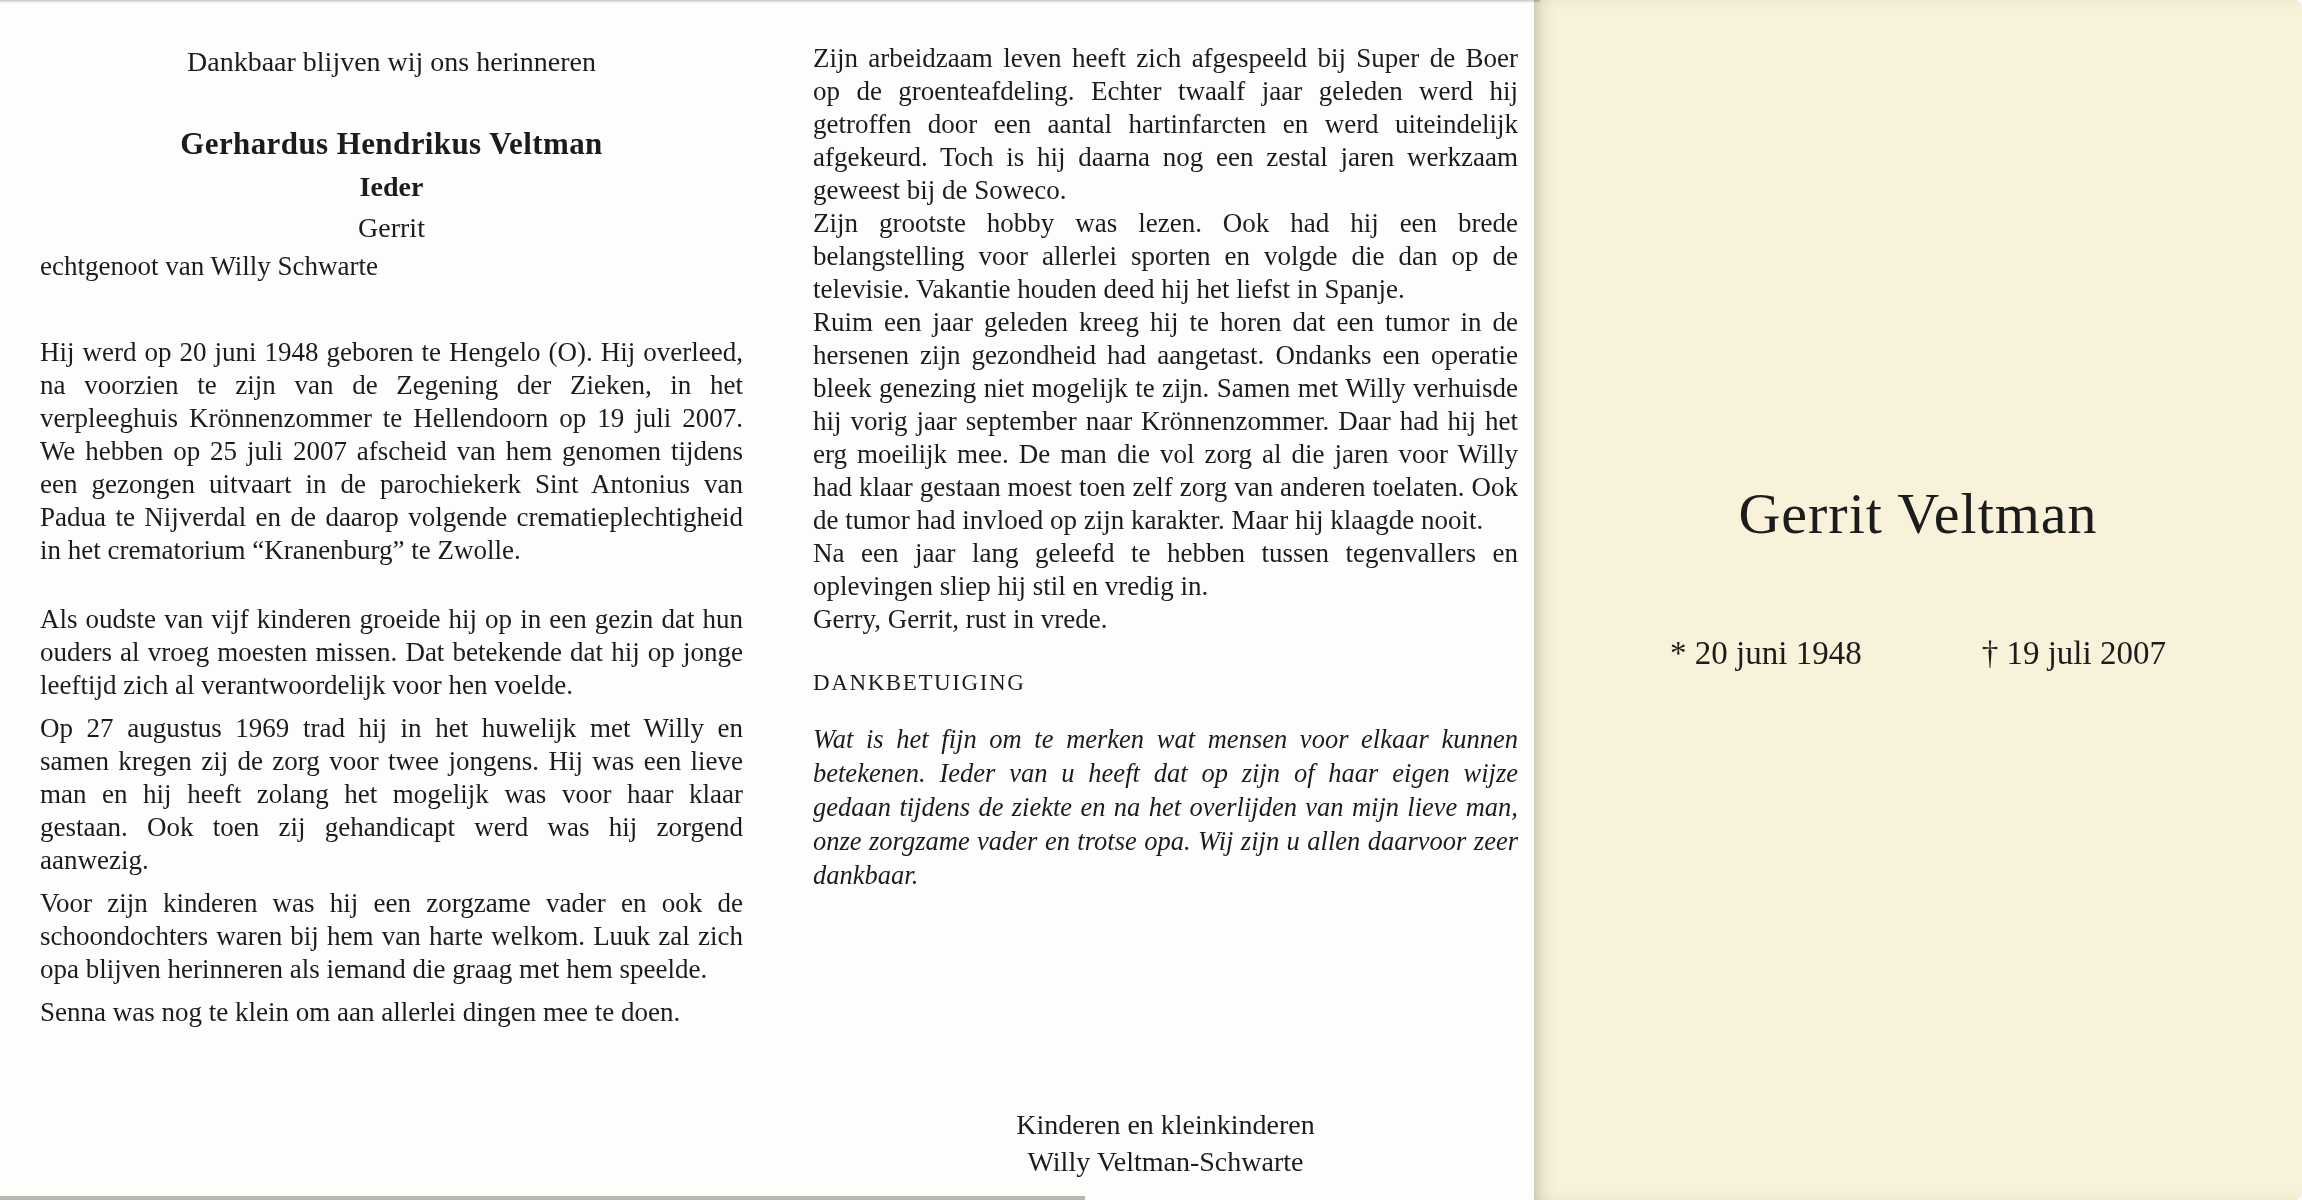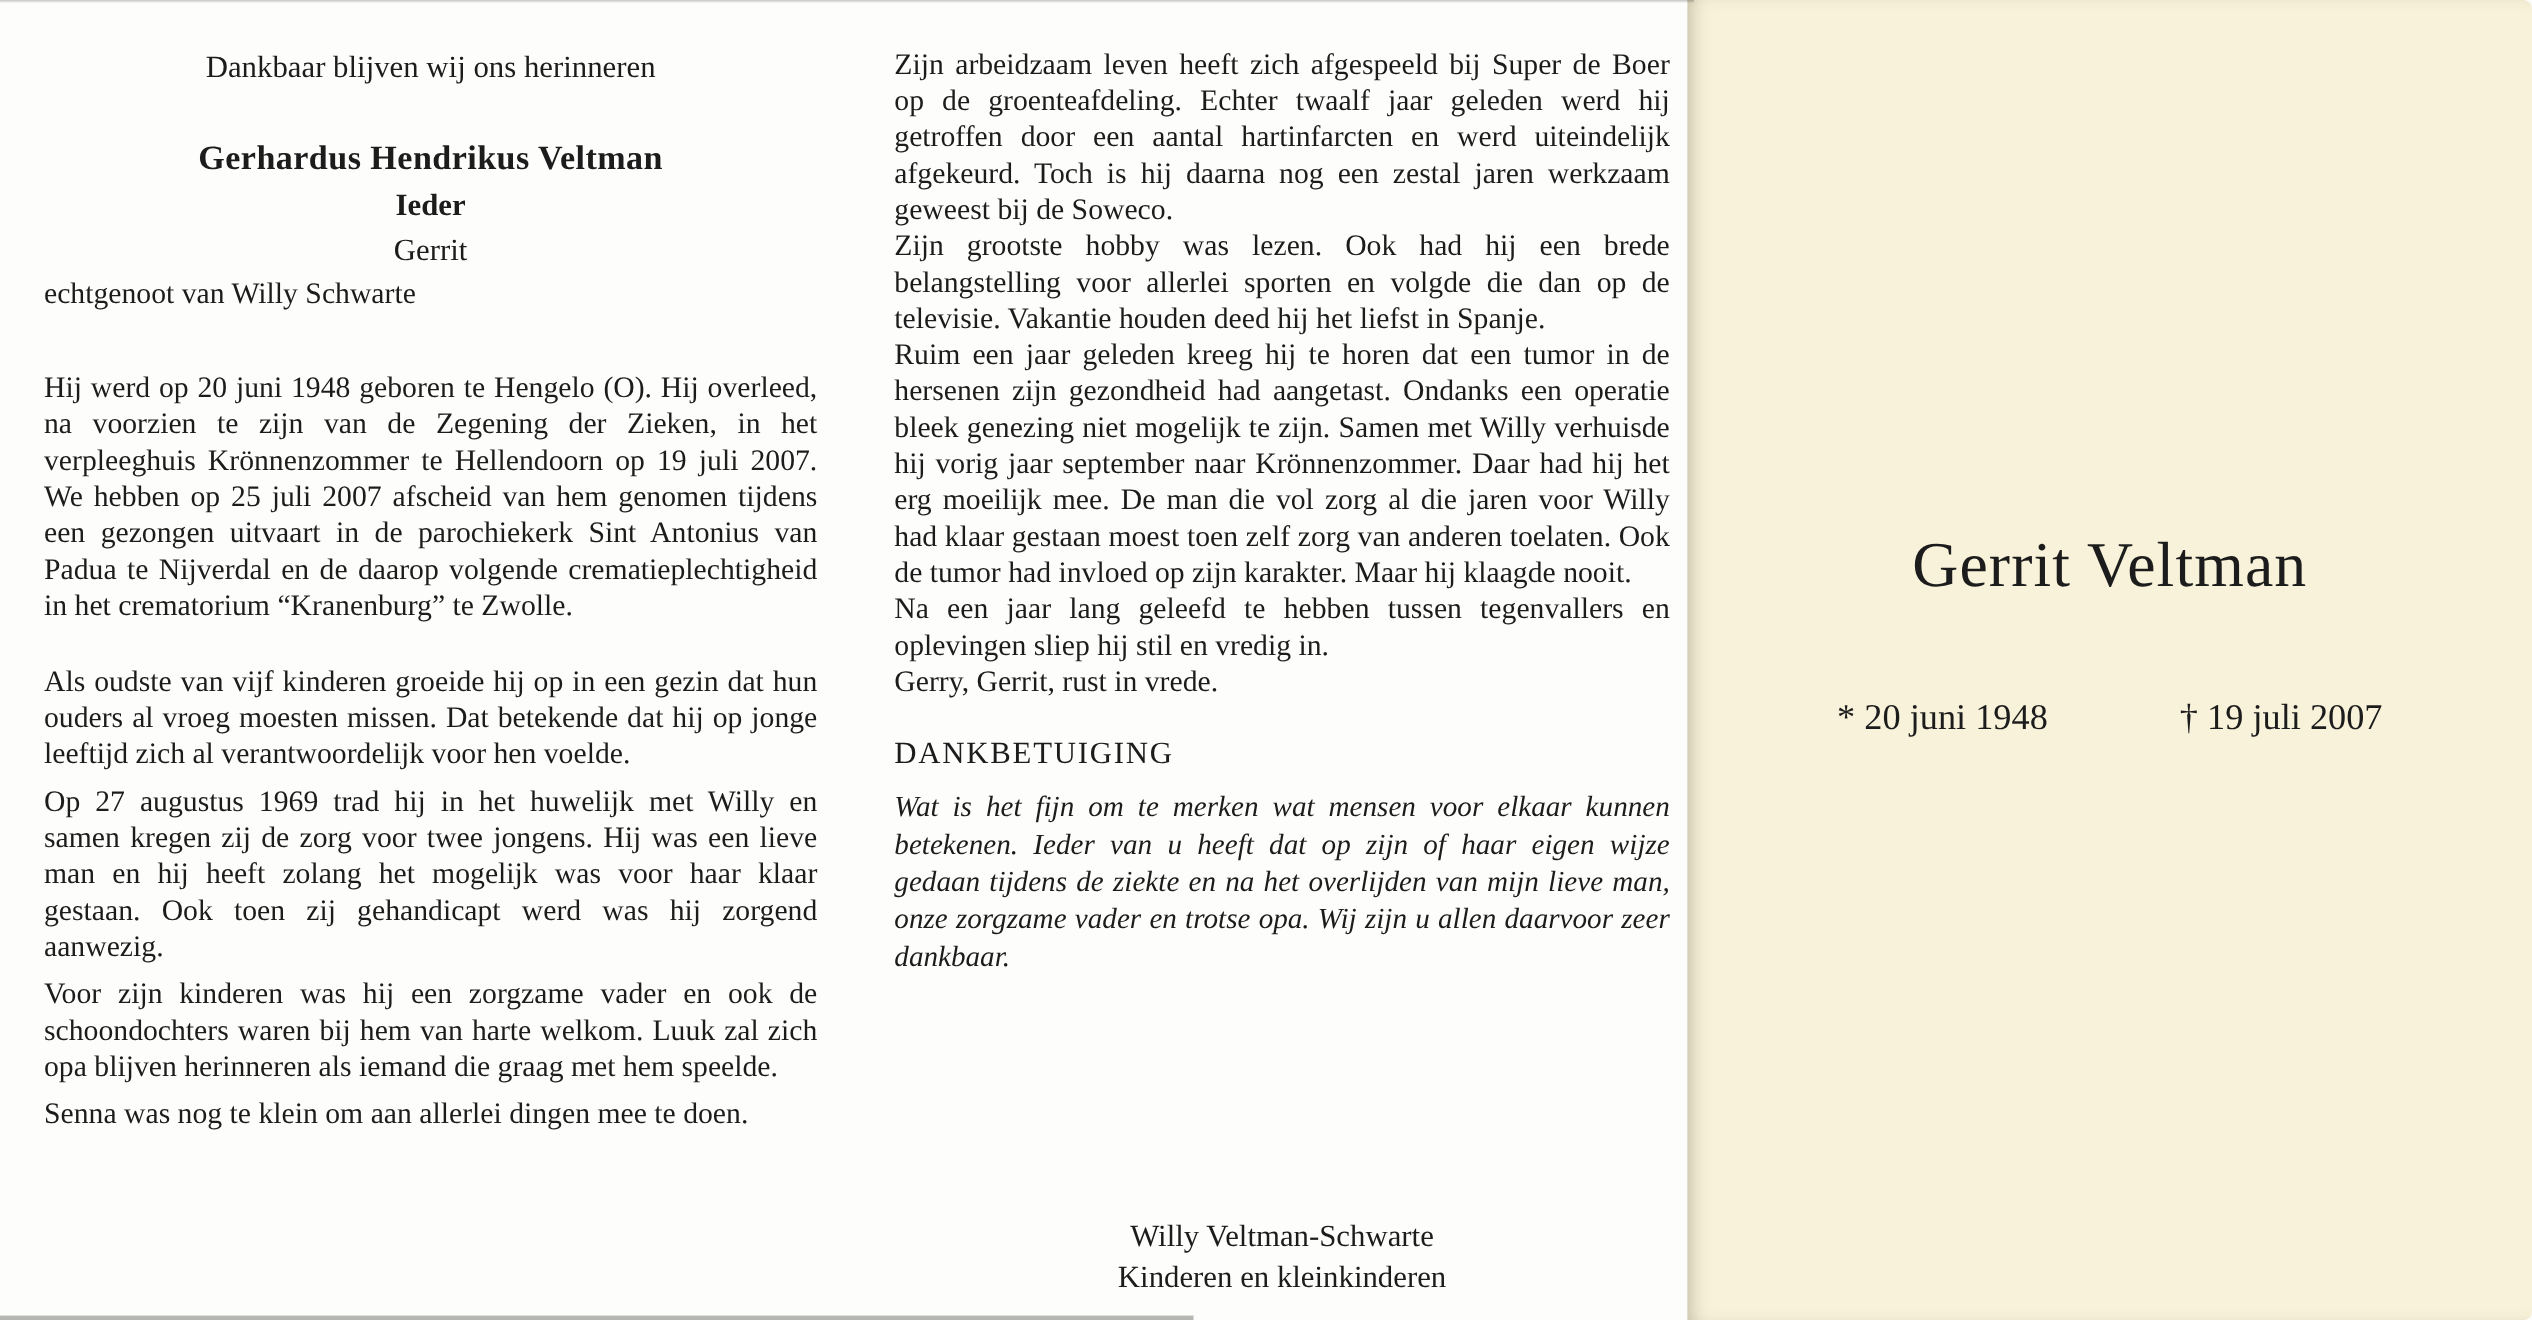--- a/index.html
+++ b/index.html
@@ -26,21 +26,21 @@
   }
   .intro{font-size:28px;text-align:center;margin:0;}
   .fullname{font-size:31px;font-weight:700;text-align:center;margin:48px 0 0;letter-spacing:.4px;}
   .nick{font-size:28px;text-align:center;margin:9px 0 0;}
   .nick.bold{font-weight:700;}
   .spouse{font-size:27px;text-align:left;margin:7px 0 0;}
   .bodytext p{font-size:27px;line-height:33px;text-align:justify;margin:0 0 10px;}
   .left .bodytext{margin-top:54px;}
   .left .bodytext p.lead{margin-bottom:36px;}
   .middle .bodytext p{margin:0;}
-  .thanks-heading{font-size:28px;letter-spacing:1.6px;margin:34px 0 4px;}
+  .thanks-heading{font-size:23px;letter-spacing:1.6px;margin:34px 0 16px;}
   .thanks-text{font-size:26.5px;line-height:34px;font-style:italic;text-align:justify;margin:10px 0 0;}
   .signature{margin-top:auto;padding-bottom:4px;text-align:center;}
   .signature p{margin:0;font-size:28px;line-height:37px;}
   .front-content{display:flex;flex-direction:column;align-items:center;transform:translateY(-24px);}
   .front-title{font-size:58px;font-weight:400;margin:0 0 88px;letter-spacing:1px;}
   .dates{display:flex;gap:120px;font-size:33px;white-space:nowrap;}
   .scan-edge-top{position:absolute;top:0;left:0;width:1540px;height:3px;
     background:linear-gradient(to bottom,rgba(0,0,0,.22),rgba(0,0,0,0));pointer-events:none;}
   .scan-edge-bottom{position:absolute;bottom:0;left:0;width:1085px;height:4px;
     background:rgba(50,48,42,.35);pointer-events:none;}
@@ -69,22 +69,22 @@
     <div class="bodytext">
       <p>Zijn arbeidzaam leven heeft zich afgespeeld bij Super de Boer op de groenteafdeling. Echter twaalf jaar geleden werd hij getroffen door een aantal hartinfarcten en werd uiteindelijk afgekeurd. Toch is hij daarna nog een zestal jaren werkzaam geweest bij de Soweco.</p>
       <p>Zijn grootste hobby was lezen. Ook had hij een brede belangstelling voor allerlei sporten en volgde die dan op de televisie. Vakantie houden deed hij het liefst in Spanje.</p>
       <p>Ruim een jaar geleden kreeg hij te horen dat een tumor in de hersenen zijn gezondheid had aangetast. Ondanks een operatie bleek genezing niet mogelijk te zijn. Samen met Willy verhuisde hij vorig jaar september naar Krönnenzommer. Daar had hij het erg moeilijk mee. De man die vol zorg al die jaren voor Willy had klaar gestaan moest toen zelf zorg van anderen toelaten. Ook de tumor had invloed op zijn karakter. Maar hij klaagde nooit.</p>
       <p>Na een jaar lang geleefd te hebben tussen tegenvallers en oplevingen sliep hij stil en vredig in.</p>
       <p>Gerry, Gerrit, rust in vrede.</p>
     </div>
     <p class="thanks-heading">DANKBETUIGING</p>
     <p class="thanks-text">Wat is het fijn om te merken wat mensen voor elkaar kunnen betekenen. Ieder van u heeft dat op zijn of haar eigen wijze gedaan tijdens de ziekte en na het overlijden van mijn lieve man, onze zorgzame vader en trotse opa. Wij zijn u allen daarvoor zeer dankbaar.</p>
     <div class="signature">
+      <p>Kinderen en kleinkinderen</p>
       <p>Willy Veltman-Schwarte</p>
-      <p>Kinderen en kleinkinderen</p>
     </div>
   </div>
 
   <div class="panel front">
     <div class="front-content">
       <p class="front-title">Gerrit Veltman</p>
       <div class="dates">
         <span>* 20 juni 1948</span>
         <span>† 19 juli 2007</span>
       </div>

